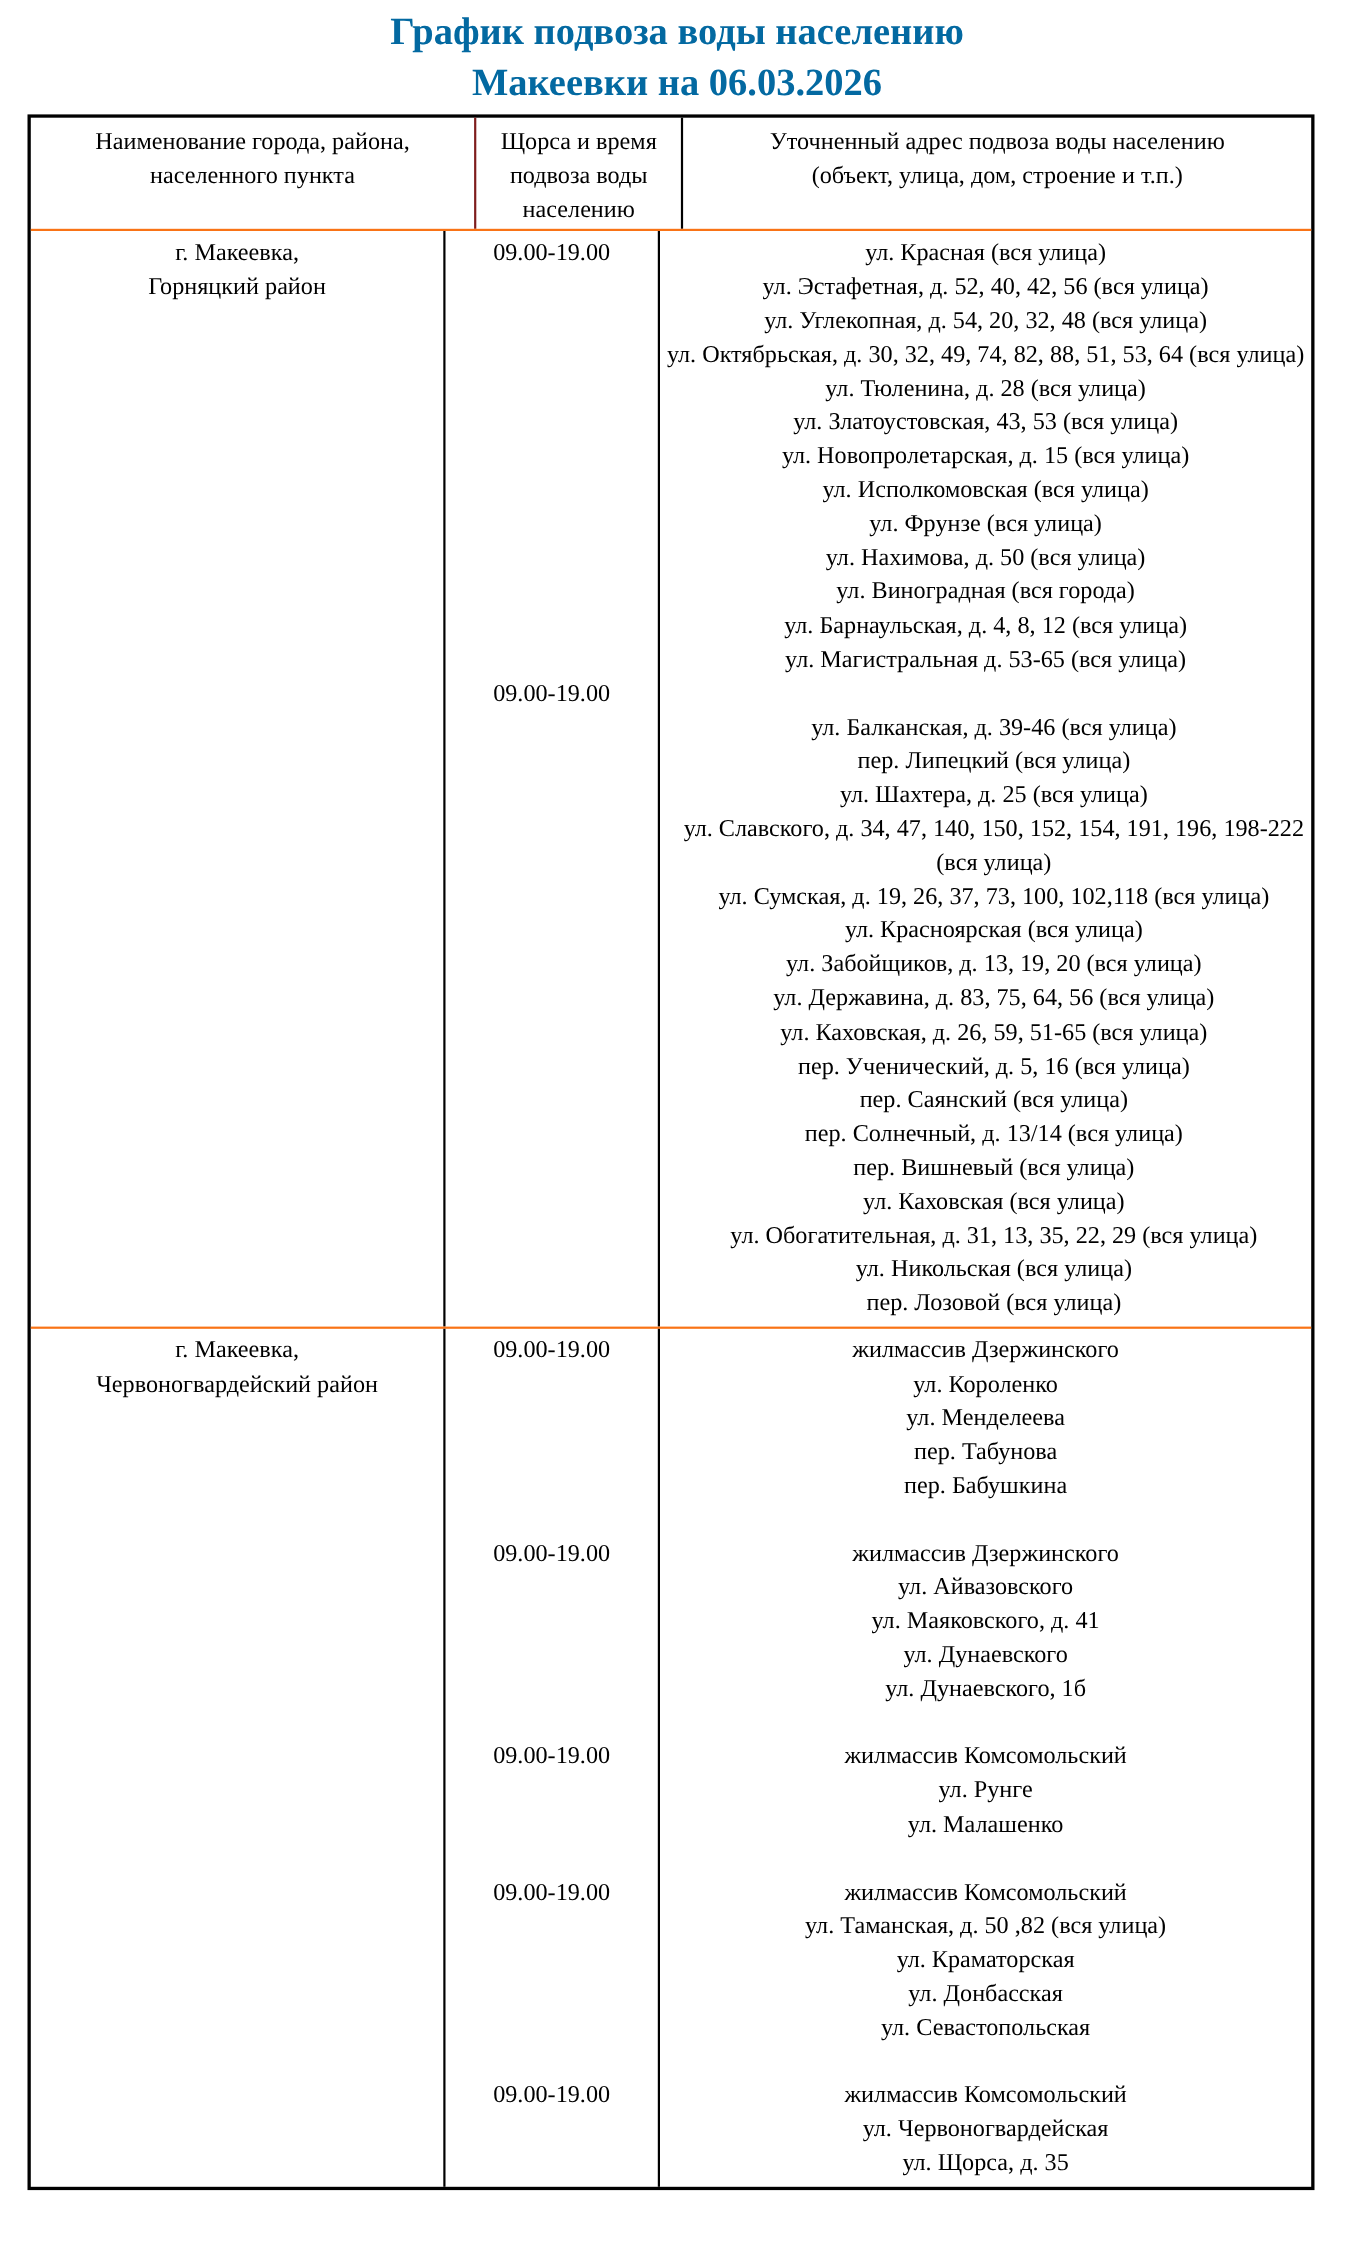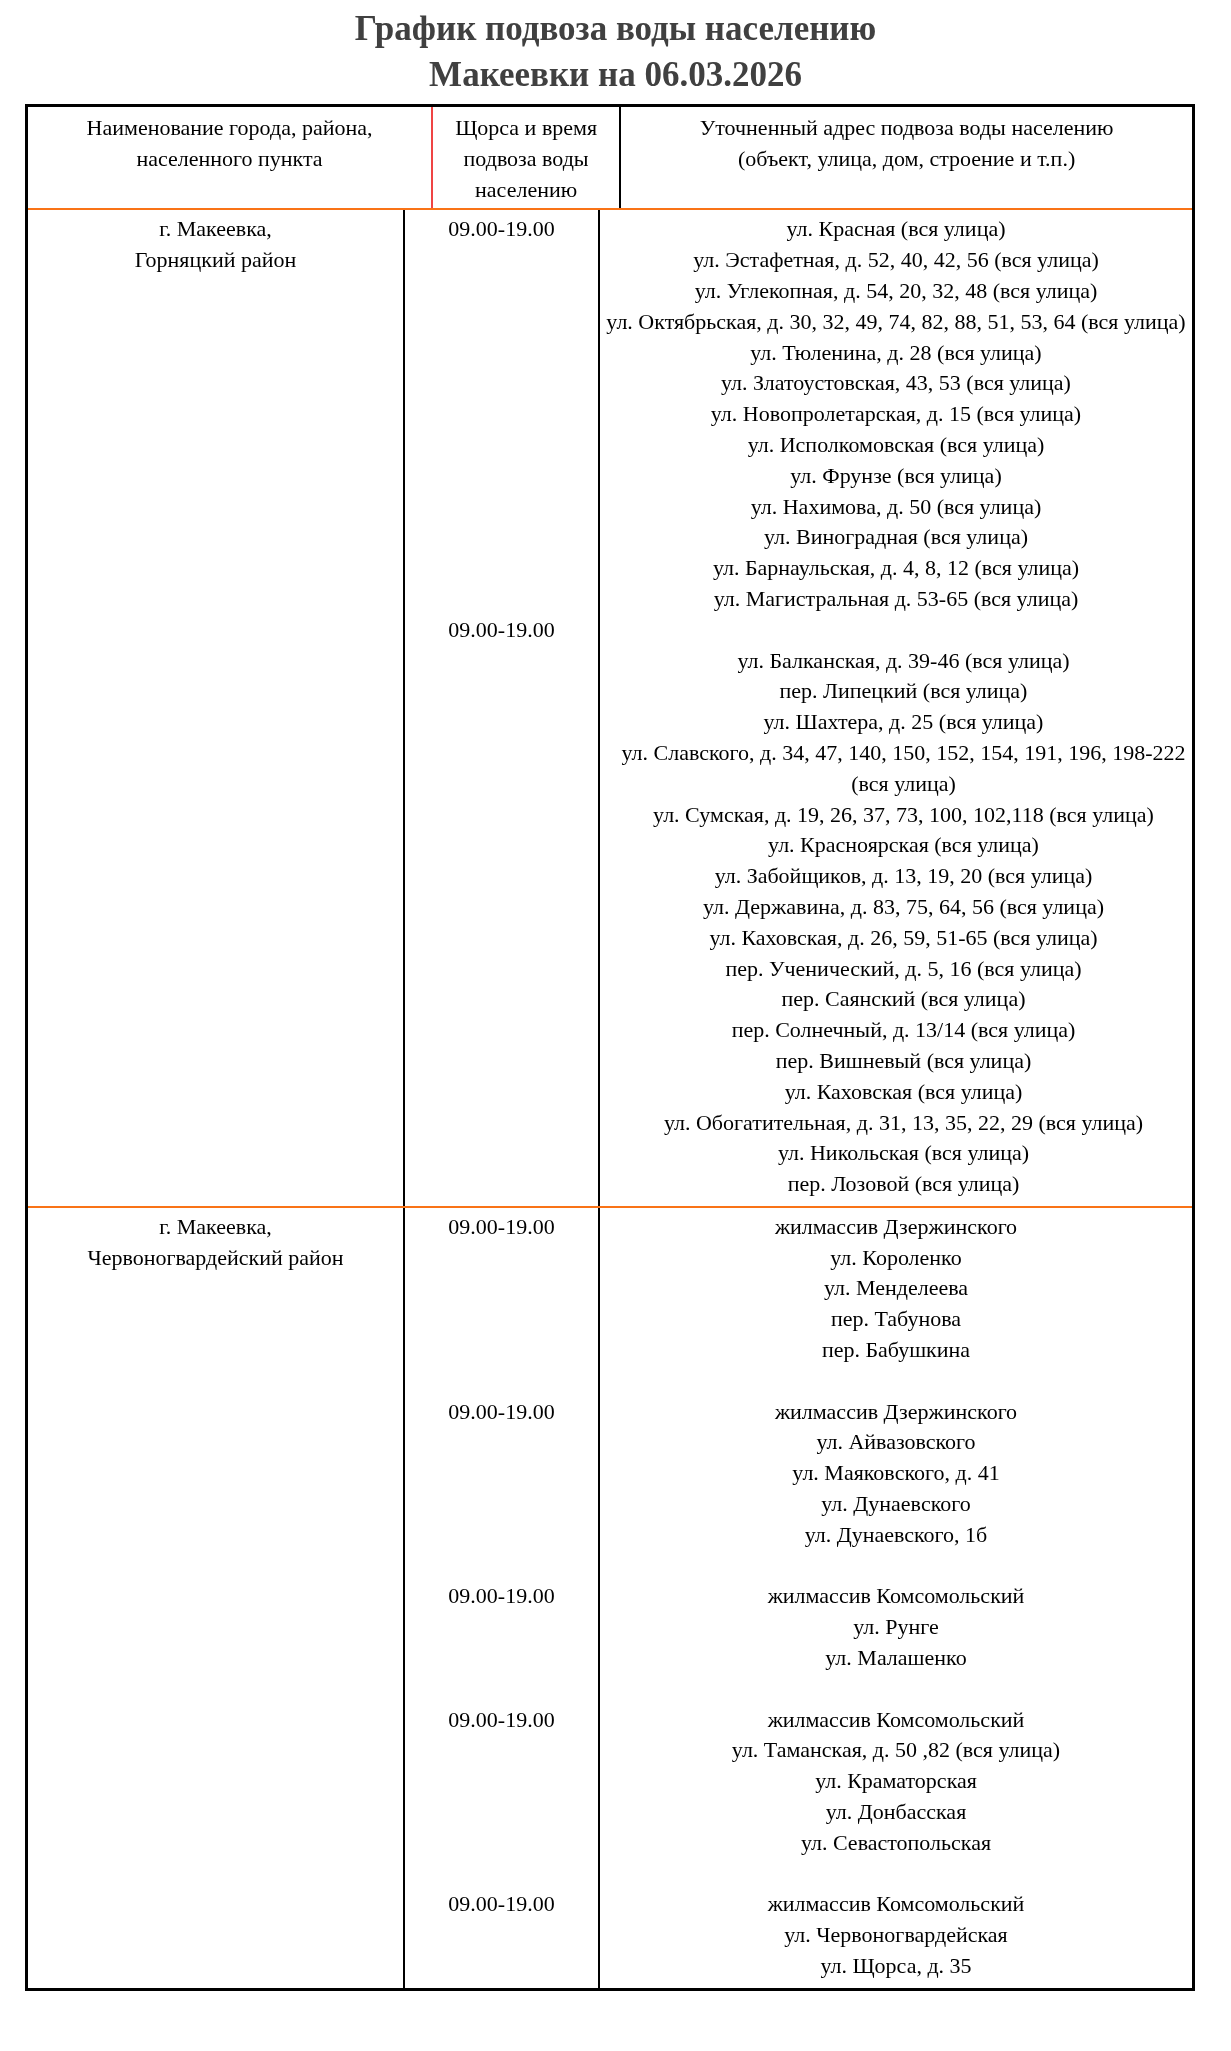--- a/index.html
+++ b/index.html
@@ -17,42 +17,42 @@
     width: 1231px;
     height: 2051px;
     background: #ffffff;
   }
   .doc-title {
     padding-top: 6px;
     text-align: center;
     font-weight: bold;
     font-size: 35px;
     line-height: 46px;
-    color: #404040;
+    color: #0369a1;
   }
   .schedule-table {
     position: absolute;
     left: 25px;
     top: 104px;
     width: 1164px;
     border: 3px solid #000000;
     background: #ffffff;
   }
   .header-row {
     display: flex;
     font-size: 22px;
     line-height: 30.8px;
   }
   .hcell {
     box-sizing: border-box;
     padding-top: 6px;
     padding-bottom: 3px;
     text-align: center;
   }
-  .hc1 { width: 420px; border-right: 2px solid #ef4444; }
+  .hc1 { width: 420px; border-right: 2px solid #7f1d1d; }
   .hc2 { width: 195px; border-right: 2px solid #000000; }
   .hc3 { width: 592px; }
   .data-row {
     position: relative;
     border-top: 2px solid #f97316;
     font-size: 22px;
     line-height: 30.8px;
     padding-top: 4px;
     padding-bottom: 6px;
   }
@@ -129,21 +129,21 @@
                 <div class="addr-line">ул. Красная (вся улица)</div>
                 <div class="addr-line">ул. Эстафетная, д. 52, 40, 42, 56 (вся улица)</div>
                 <div class="addr-line">ул. Углекопная, д. 54, 20, 32, 48 (вся улица)</div>
                 <div class="addr-line">ул. Октябрьская, д. 30, 32, 49, 74, 82, 88, 51, 53, 64 (вся улица)</div>
                 <div class="addr-line">ул. Тюленина, д. 28 (вся улица)</div>
                 <div class="addr-line">ул. Златоустовская, 43, 53 (вся улица)</div>
                 <div class="addr-line">ул. Новопролетарская, д. 15 (вся улица)</div>
                 <div class="addr-line">ул. Исполкомовская (вся улица)</div>
                 <div class="addr-line">ул. Фрунзе (вся улица)</div>
                 <div class="addr-line">ул. Нахимова, д. 50 (вся улица)</div>
-                <div class="addr-line">ул. Виноградная (вся улица)</div>
+                <div class="addr-line">ул. Виноградная (вся города)</div>
                 <div class="addr-line">ул. Барнаульская, д. 4, 8, 12 (вся улица)</div>
                 <div class="addr-line">ул. Магистральная д. 53-65 (вся улица)</div>
               </div>
             </div>
             <div class="block" style="margin-top: 0px;">
               <div class="time-cell">09.00-19.00</div>
               <div class="addr-cell" style="padding-top: 30.8px; padding-left: 15px;">
                 <div class="addr-line">ул. Балканская, д. 39-46 (вся улица)</div>
                 <div class="addr-line">пер. Липецкий (вся улица)</div>
                 <div class="addr-line">ул. Шахтера, д. 25 (вся улица)</div>

